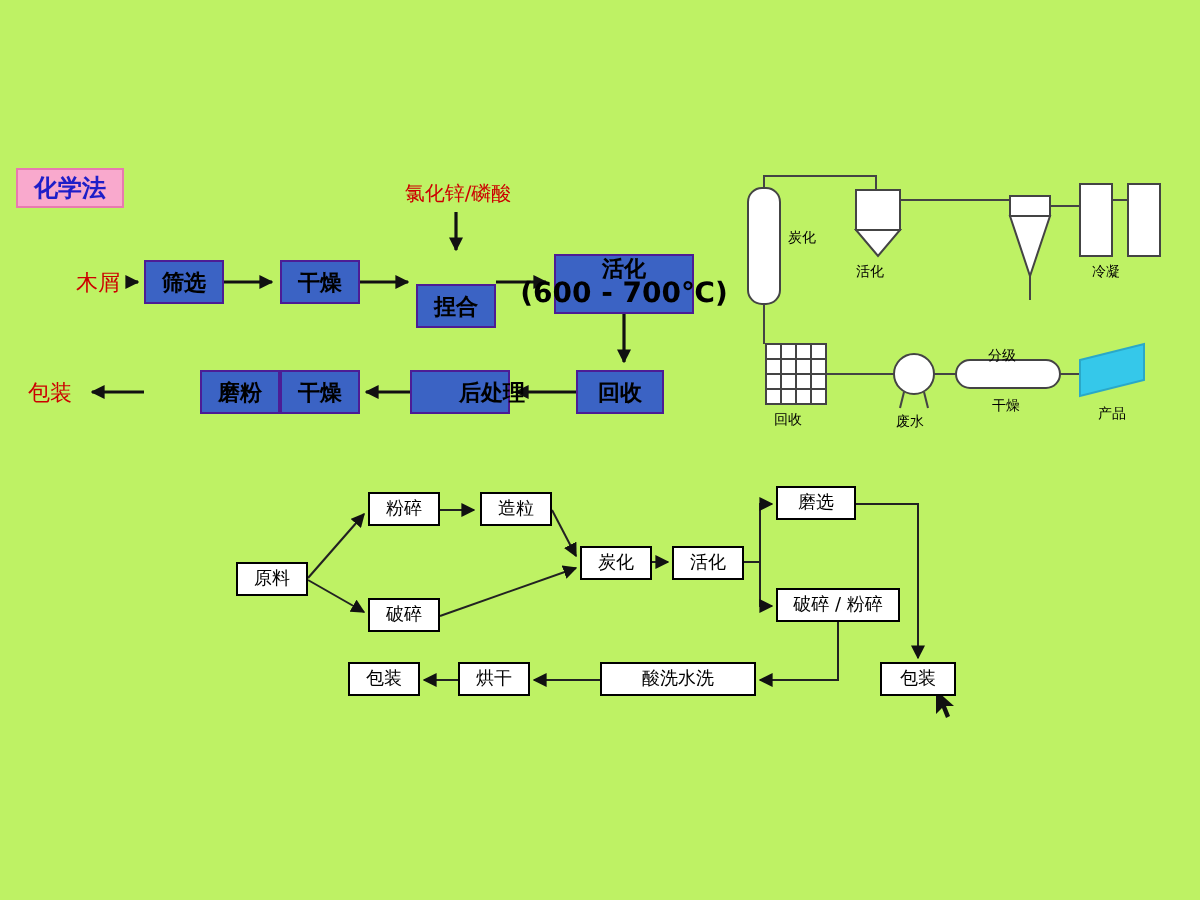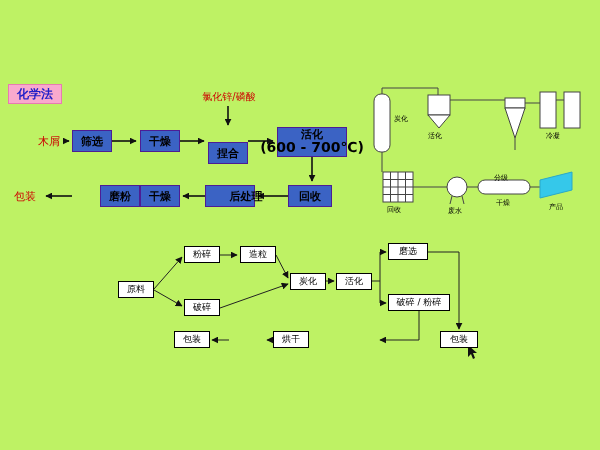--- a/index.html
+++ b/index.html
@@ -139,17 +139,18 @@
   <div class="eq-label" style="left:549px; top:202px;">产品</div>
 
   <div class="wbox" style="left:118px; top:281px; width:36px;">原料</div>
   <div class="wbox" style="left:184px; top:246px; width:36px;">粉碎</div>
   <div class="wbox" style="left:240px; top:246px; width:36px;">造粒</div>
   <div class="wbox" style="left:184px; top:299px; width:36px;">破碎</div>
   <div class="wbox" style="left:290px; top:273px; width:36px;">炭化</div>
   <div class="wbox" style="left:336px; top:273px; width:36px;">活化</div>
   <div class="wbox" style="left:388px; top:243px; width:40px;">磨选</div>
   <div class="wbox" style="left:388px; top:294px; width:62px;">破碎 / 粉碎</div>
-  <div class="wbox" style="left:229px; top:331px; width:36px;margin-left:44px;">烘干</div>
+  <div class="wbox" style="left:300px; top:331px; width:78px;">酸洗水洗</div>
+  <div class="wbox" style="left:229px; top:331px; width:36px;">烘干</div>
   <div class="wbox" style="left:174px; top:331px; width:36px;">包装</div>
   <div class="wbox" style="left:440px; top:331px; width:38px;">包装</div>
 
 </div>
 
 </body></html>

